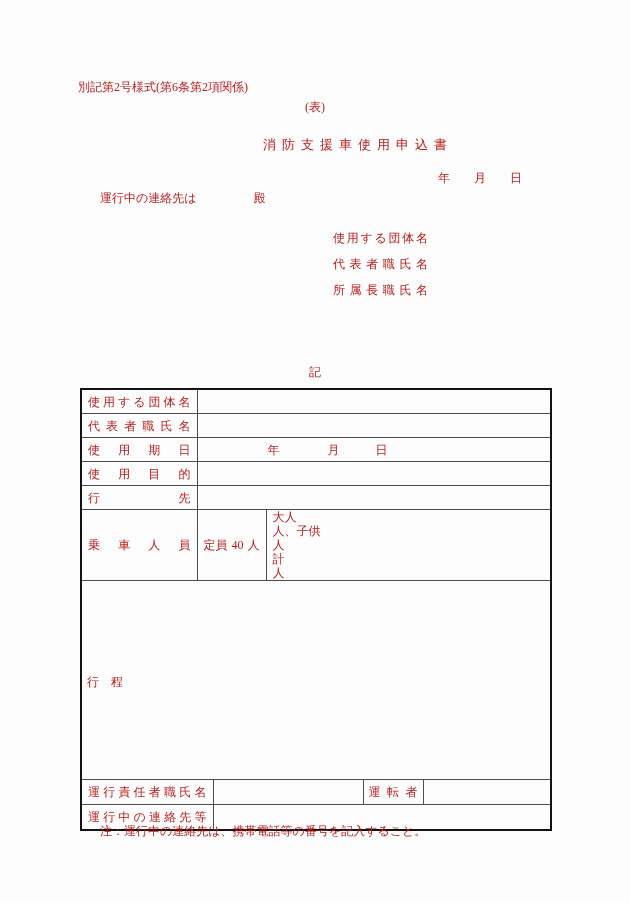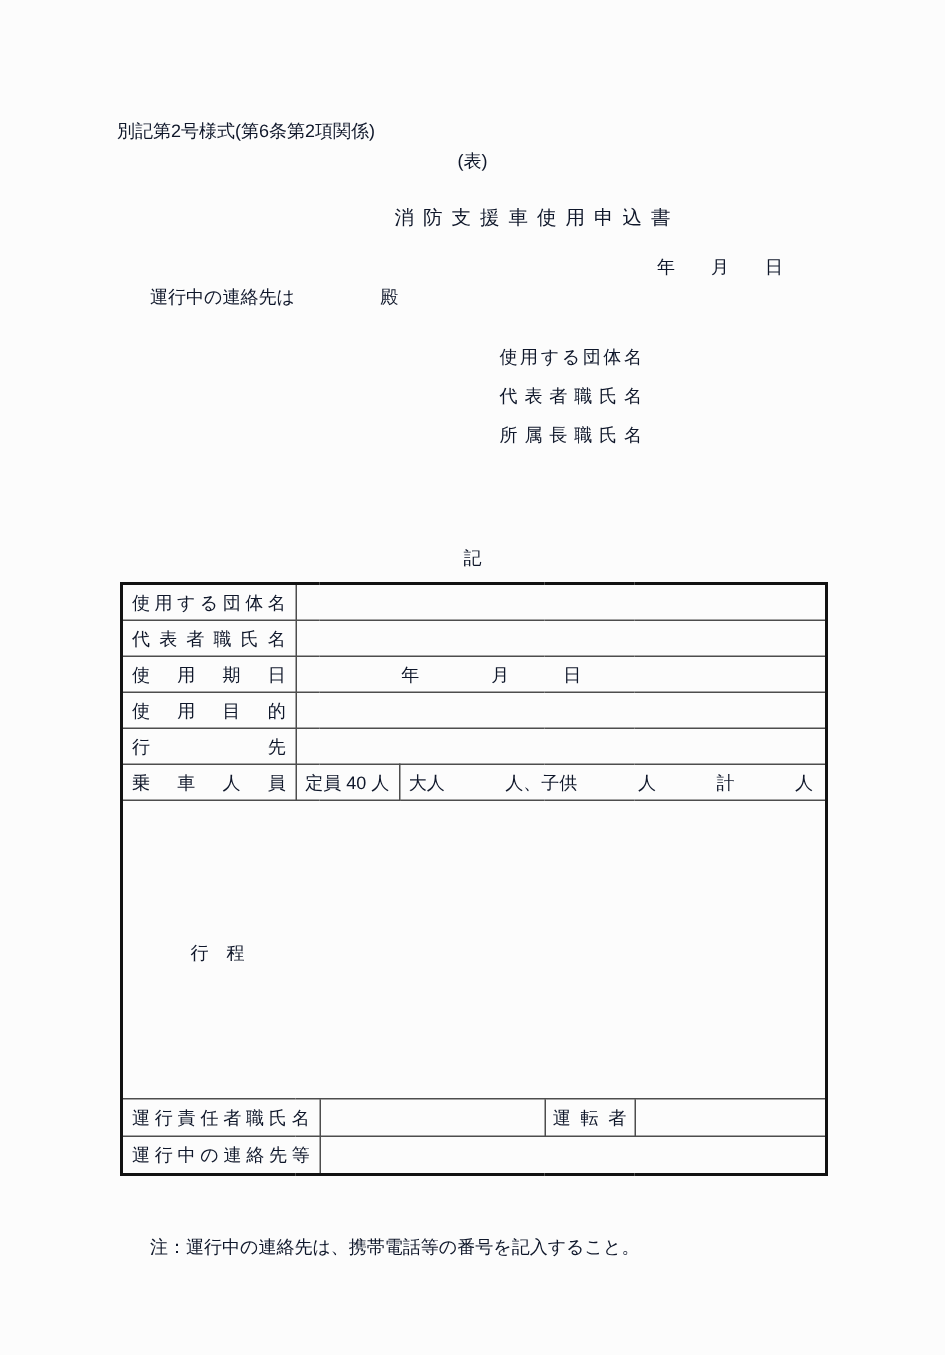--- a/index.html
+++ b/index.html
@@ -1,21 +1,21 @@
 <!DOCTYPE html>
 <html><head>
 <meta charset="utf-8">
 <style>
   html,body{margin:0;padding:0;background:#e9e9e9;}
   .page{
     position:relative;
     width:630px;height:903px;
     background:#fcfcfc;
-    color:#0f172a;
-    font-family:Liberation Sans, sans-serif;
+    color:#b91c1c;
+    font-family:Liberation Serif, serif;
     font-size:12px;
     overflow:hidden;
   }
   .abs{position:absolute;line-height:14px;}
   #form-number{left:78px;top:80px;}
   #page-side{left:0;top:100px;width:630px;text-align:center;}
   #form-title{left:0;top:138px;width:630px;text-align:center;font-size:13px;letter-spacing:6px;text-indent:6px;margin-left:40px;}
   #date-top{left:438px;top:171px;}
   #date-top .gap{margin-left:24px;display:inline-block;}
   #addressee{left:100px;top:191px;}
@@ -28,22 +28,22 @@
 
   
   #form-table-wrap{left:80px;top:388px;}
   table.form{border-collapse:collapse;table-layout:fixed;width:470px;border:2px solid #121212;}
   table.form td{border:1px solid #4d4d4d;padding:0;vertical-align:middle;overflow:hidden;}
   td.r{height:23px;}
   td.rb{height:24px;}
   td.tall{height:198px;vertical-align:top;}
   .jlabel{margin:0 6px;}
   .jz{display:flex;justify-content:space-between;align-items:center;}
-  .itin-label{padding:4px 0 0 5px;margin-left:40px;}
-  .seg-row{display:flex;justify-content:space-between;padding:0 8px 0 6px;}
+  .itin-label{padding:4px 0 0 5px;}
+  .seg-row{display:flex;justify-content:flex-end;padding:0 8px 0 6px;flex-direction:column;}
   .date-cell{padding-left:70px;}
   .date-cell .m{margin-left:48px;display:inline-block;}
   .date-cell .d{margin-left:36px;display:inline-block;}
 </style>
 </head>
 <body>
 
 <div class="page">
 
   <div id="form-number" class="abs">別記第2号様式(第6条第2項関係)</div>

